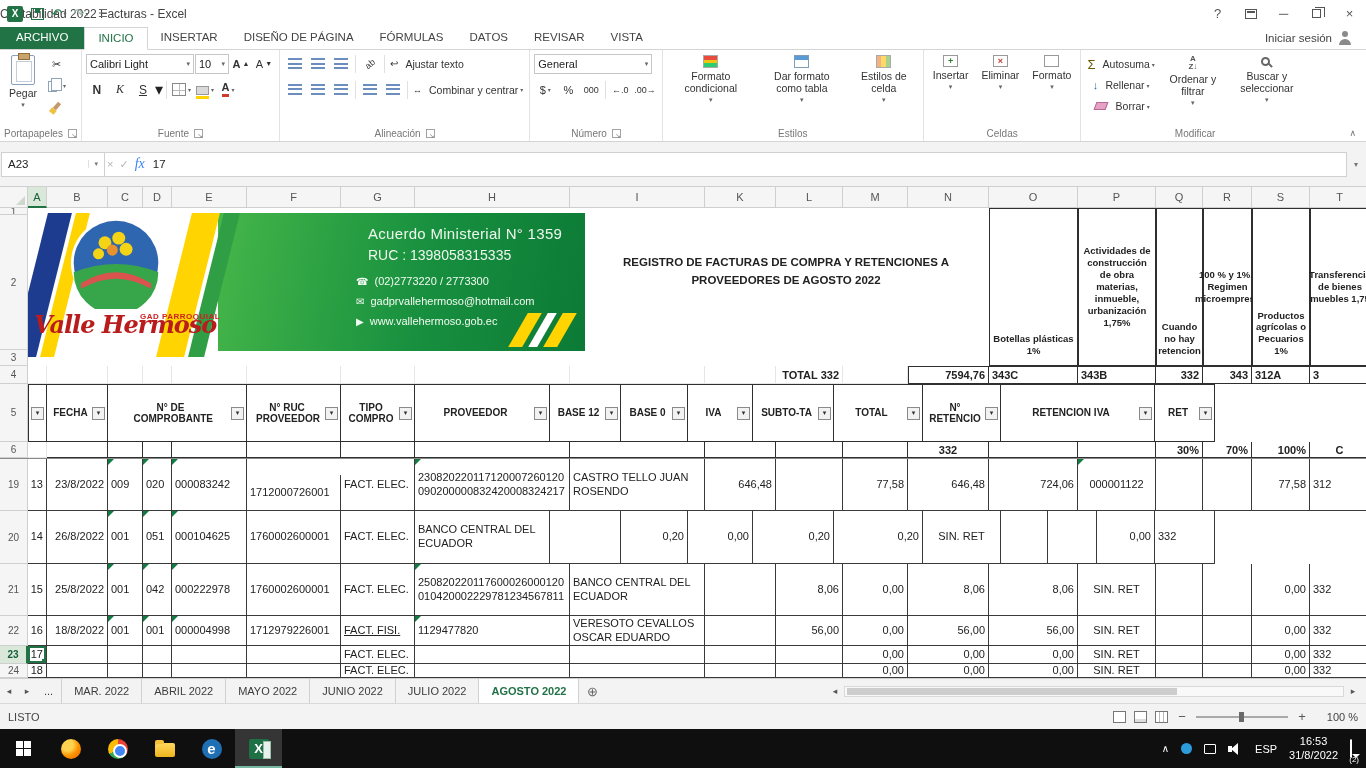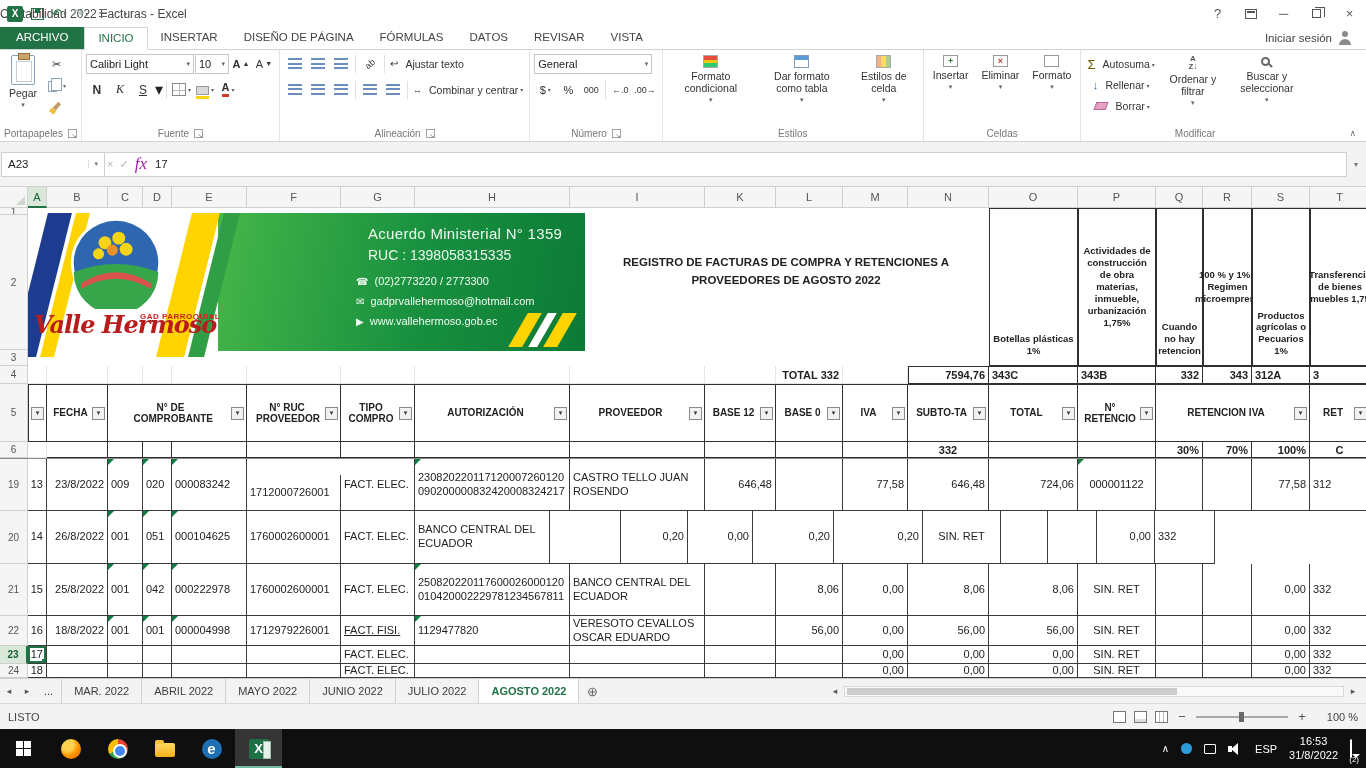--- a/index.html
+++ b/index.html
@@ -80,21 +80,21 @@
 .sigma{font-size:13px;color:#6b5b00}
 .fillarw{color:#2e6da4;font-size:11px}
 .collapse{position:absolute;right:10px;bottom:3px;color:#777;font-size:9px}
 
 
 .fzone{height:44px;background:#f3f3f3;display:flex;align-items:center;padding:0 1px}
 .namebox{width:104px;height:25px;background:#fff;border:1px solid #d0d0d0;display:flex;align-items:center;font-size:11.5px;padding:0 6px;justify-content:space-between}
 .namebox .dd{font-size:7px;color:#777;border-left:1px solid #e0e0e0;padding-left:5px}
 .fbtns{display:flex;align-items:center;height:25px;background:#fff;border-top:1px solid #d0d0d0;border-bottom:1px solid #d0d0d0;padding:0 2px;gap:6px}
 .fbx{color:#b5b5b5;font-size:11px}
-.ffx{font-family:"Liberation Serif",serif;font-style:italic;font-size:17px;color:#a21caf}
+.ffx{font-family:"Liberation Serif",serif;font-style:italic;font-size:14px;color:#3b82f6}
 .finput{flex:1;height:25px;background:#fff;border:1px solid #d0d0d0;border-left:none;font-size:11.5px;display:flex;align-items:center;padding:0 6px}
 .fexp{width:18px;height:25px;display:flex;align-items:center;justify-content:center;color:#777;font-size:8px}
 
 
 .chrow{height:22px;display:flex;background:#f5f5f5;border-top:1px solid #cfcfcf;width:1370px}
 .corner{width:28px;flex:0 0 auto;border-right:1px solid #cfcfcf;border-bottom:1px solid #cfcfcf;position:relative;background:#f5f5f5}
 .corner:after{content:"";position:absolute;right:2px;bottom:2px;border-left:9px solid transparent;border-bottom:9px solid #cfd8cf}
 .ch{flex:0 0 auto;border-right:1px solid #cfcfcf;border-bottom:1px solid #cfcfcf;display:flex;align-items:center;justify-content:center;font-size:11px;color:#555}
 .ch.sel{background:#d9e8d9;color:#17613c;border-bottom:2px solid #217346}
 .gridbody{height:470px;background:#fff;overflow:hidden;position:relative}
@@ -585,24 +585,20 @@
           <span class="fbtn">▾</span>
         </div>
       <div class="c h5" style="width:94px">
           <span class="lbl" style="max-width:62px">N° RUC PROVEEDOR</span>
           <span class="fbtn">▾</span>
         </div>
       <div class="c h5" style="width:74px">
           <span class="lbl" style="max-width:46px">TIPO COMPRO</span>
           <span class="fbtn">▾</span>
         </div>
-      <div class="c h5" style="width:155px">
-          <span class="lbl">AUTORIZACIÓN</span>
-          <span class="fbtn">▾</span>
-        </div>
       <div class="c h5" style="width:135px">
           <span class="lbl">PROVEEDOR</span>
           <span class="fbtn">▾</span>
         </div>
       <div class="c h5" style="width:71px">
           <span class="lbl">BASE 12</span>
           <span class="fbtn">▾</span>
         </div>
       <div class="c h5" style="width:67px">
           <span class="lbl">BASE 0</span>

